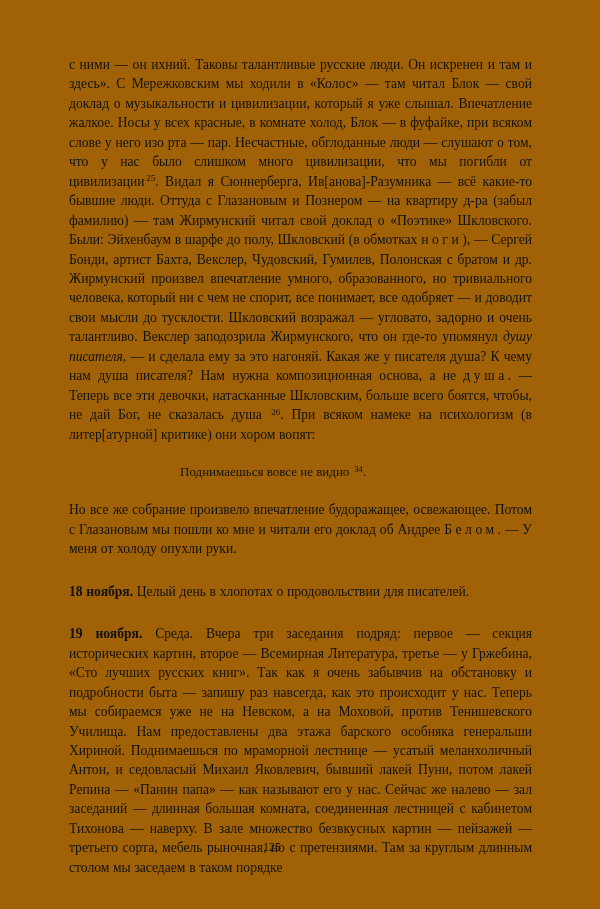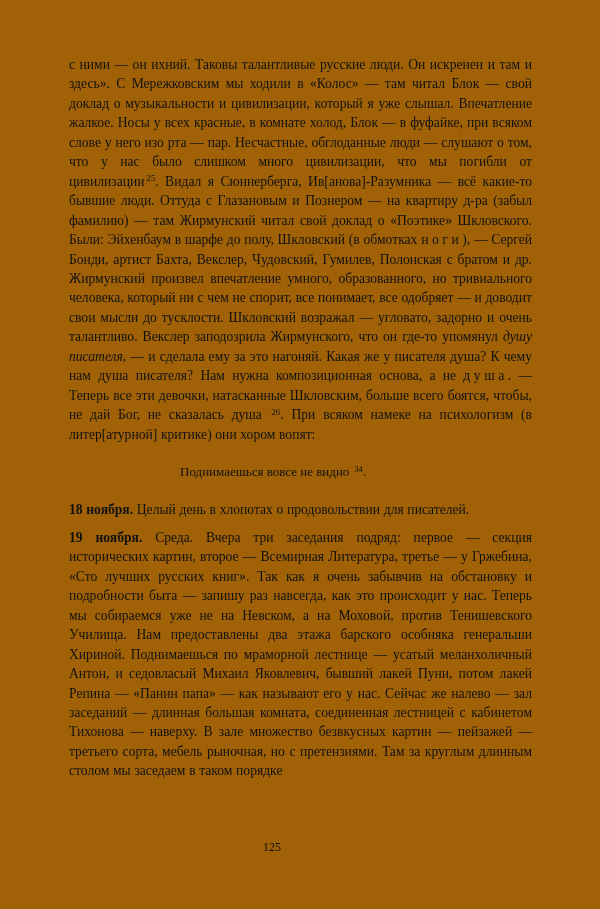--- a/index.html
+++ b/index.html
@@ -38,21 +38,21 @@
     line-height: 19.45px;
     text-align: justify;
     text-justify: inter-word;
     hyphens: manual;
     -webkit-hyphens: manual;
     text-indent: 0;
     word-spacing: 0.02em;
   }
 
   p.gap-before {
-    margin-top: 8px;
+    margin-top: 23px;
     font-family: Liberation Serif, serif;
   }
 
   .quote-block {
     margin: 19.4px 0 19.4px 0;
     padding-left: 111px;
   }
 
   .quote-line {
     font-size: 13px;
@@ -97,20 +97,21 @@
 <div id="page">
 
   <div id="text-column">
 
     <p class="body-par" id="par-1"><span>с ними — он ихний. Таковы талантливые русские люди. Он искренен и там и здесь». С Мережковским мы ходили в «Колос» — там читал Блок — свой доклад о музыкальности и цивилизации, который я уже слышал. Впечатление жалкое. Носы у всех красные, в комнате холод, Блок — в фуфайке, при всяком слове у него изо рта — пар. Несчастные, обглоданные люди — слушают о том, что у нас было слишком много цивилизации, что мы погибли от цивилизации</span><sup class="fn">25</sup><span>. Видал я Сюннерберга, Ив[анова]-Разумника — всё какие-то бывшие люди. Оттуда с Глазановым и Познером — на квартиру д-ра (забыл фамилию) — там Жирмунский читал свой доклад о «Поэтике» Шкловского. Были: Эйхенбаум в шарфе до полу, Шкловский (в обмотках </span><span class="sp">ноги</span><span>),  — Сергей Бонди, артист Бахта, Векслер, Чудовский, Гумилев, Полонская с братом и др. Жирмунский произвел впечатление умного, образованного, но тривиального человека, который ни с чем не спорит, все понимает, все одобряет — и доводит свои мысли до тусклости. Шкловский возражал — угловато, задорно и очень талантливо. Векслер заподозрила Жирмунского, что он где-то упомянул </span><span class="it">душу писателя,</span><span>  — и сделала ему за это нагоняй. Какая же у писателя душа? К чему нам душа писателя? Нам нужна композиционная основа, а не </span><span class="sp">душа</span><span>. — Теперь все эти девочки, натасканные Шкловским, больше всего боятся, чтобы, не дай Бог, не сказалась душа </span><sup class="fn">26</sup><span>. При всяком намеке на психологизм (в литер[атурной] критике) они хором вопят:</span></p>
 
     <div class="quote-block">
       <p class="quote-line" id="quote-1"><span>Поднимаешься вовсе не видно </span><sup class="fn">34</sup><span>.</span></p>
     </div>
 
+    <p class="body-par" id="par-2"><span>Но все же собрание произвело впечатление будоражащее, освежающее. Потом с Глазановым мы пошли ко мне и читали его доклад об Андрее </span><span class="sp">Белом</span><span>.  — У меня от холоду опухли руки.</span></p>
 
     <p class="body-par gap-before" id="par-3"><span class="entry-date">18 ноября.</span><span> Целый день в хлопотах о продовольствии для писателей.</span></p>
 
     <p class="body-par gap-before" id="par-4"><span class="entry-date">19 ноября.</span><span> Среда. Вчера три заседания подряд: первое — секция исторических картин, второе — Всемирная Литература, третье — у Гржебина, «Сто лучших русских книг». Так как я очень забывчив на обстановку и подробности быта — запишу раз навсегда, как это происходит у нас. Теперь мы собираемся уже не на Невском, а на Моховой, против Тенишевского Училища. Нам предоставлены два этажа барского особняка генеральши Хириной. Поднимаешься по мраморной лестнице — усатый меланхоличный Антон, и седовласый Михаил Яковлевич, бывший лакей Пуни, потом лакей Репина — «Панин папа» — как называют его у нас. Сейчас же налево — зал заседаний — длинная большая комната, соединенная лестницей с кабинетом Тихонова — наверху. В зале множество безвкусных картин — пейзажей — третьего сорта, мебель рыночная, но с претензиями. Там за круглым длинным столом мы заседаем в таком порядке</span></p>
 
   </div>
 
   <div id="page-number">125</div>
 
 </div>

